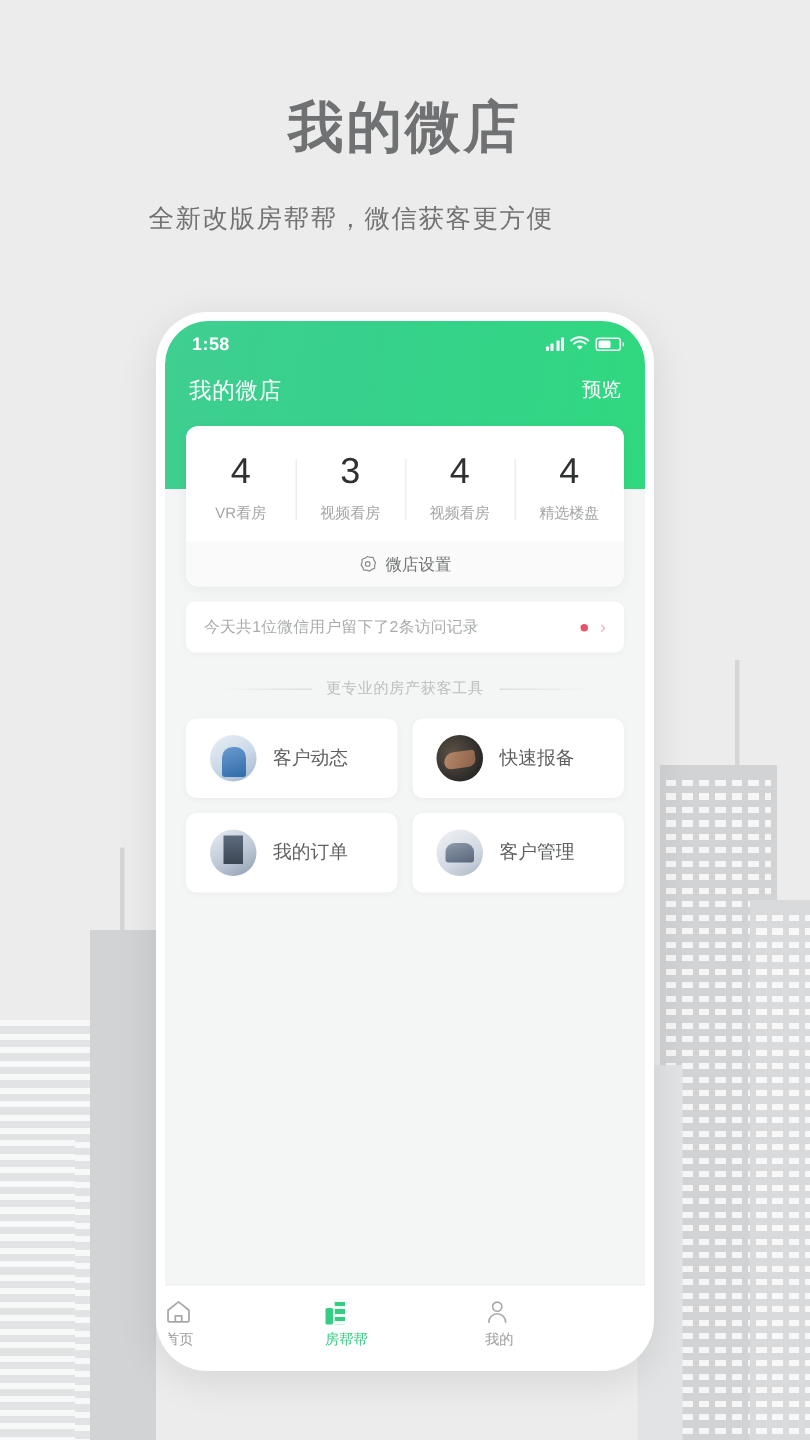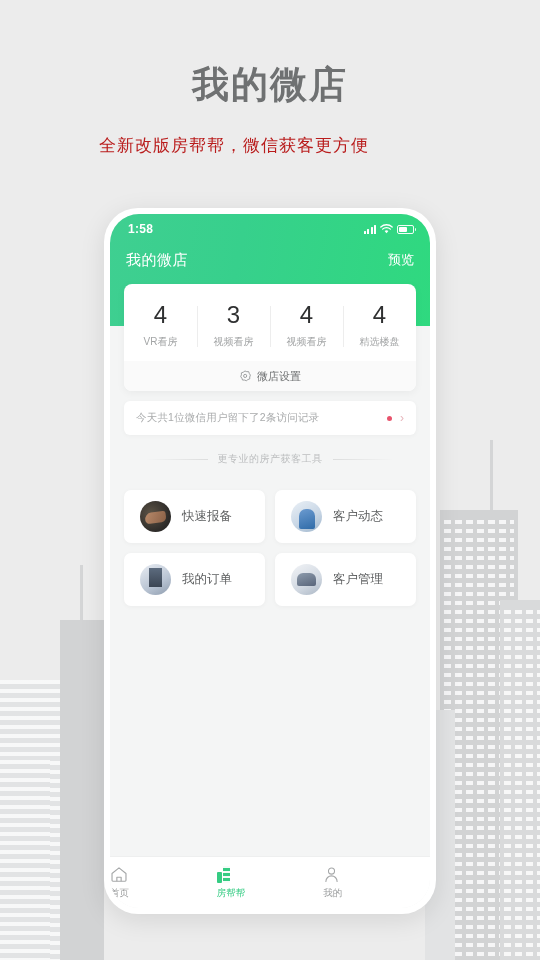--- a/index.html
+++ b/index.html
@@ -33,21 +33,21 @@
   }
   .antenna { position: absolute; width: 3px; background: #d4d5d6; }
 
   
   .page-title {
     position: absolute; top: 60px; left: 0; width: 540px; text-align: center;
     font-size: 37px; font-weight: 700; color: #6f7172; letter-spacing: 2px;
   }
   .page-sub {
     position: absolute; top: 134px; left: 0; width: 432px; text-align: center;
-    font-size: 17px; color: #b91c1c; letter-spacing: 1px; padding-left: 36px;
+    font-size: 17px; color: #737373; letter-spacing: 1px; padding-left: 36px;
   }
 
   
   .phone {
     position: absolute; left: 104px; top: 208px;
     width: 332px; height: 706px;
     background: #ffffff; border-radius: 34px;
     box-shadow: 0 6px 26px rgba(0,0,0,.10);
     padding: 6px; overflow: hidden;
   }
@@ -114,21 +114,21 @@
 
   .notice {
     margin-top: 10px; background: #fff; border-radius: 6px; height: 34px;
     display: flex; align-items: center; padding: 0 12px;
     box-shadow: 0 1px 5px rgba(0,0,0,.035);
   }
   .notice-txt { flex: 1; font-size: 10.5px; color: #a9abac; letter-spacing: .2px; }
   .notice-dot { width: 5px; height: 5px; border-radius: 50%; background: #e8536c; margin-right: 8px; }
   .chev { color: #e7b6bc; font-size: 12px; line-height: 1; }
 
-  .divider { display: flex; align-items: center; gap: 10px; margin: 17px 22px 24px; }
+  .divider { display: flex; align-items: center; gap: 10px; margin: 17px 22px 13px; }
   .divider .ln { flex: 1; height: 1px; background: linear-gradient(to right, rgba(220,221,222,0), #dcdddd); }
   .divider .ln.r { background: linear-gradient(to left, rgba(220,221,222,0), #dcdddd); }
   .divider .tx { font-size: 10px; color: #bcbebf; letter-spacing: .5px; }
 
   .grid { display: grid; grid-template-columns: 1fr 1fr; gap: 10px; }
   .tile {
     background: #fff; border-radius: 7px; height: 53px;
     display: flex; align-items: center; padding-left: 16px; gap: 11px;
     box-shadow: 0 1px 5px rgba(0,0,0,.04);
   }
@@ -259,26 +259,26 @@
         </div>
 
         <div class="divider">
           <div class="ln"></div>
           <div class="tx">更专业的房产获客工具</div>
           <div class="ln r"></div>
         </div>
 
         <div class="grid">
           <div class="tile">
+            <div class="tile-ic ic-b"></div>
+            <div class="tile-lbl">客户动态</div>
+          </div>
+          <div class="tile">
             <div class="tile-ic ic-a"></div>
             <div class="tile-lbl">快速报备</div>
-          </div>
-          <div class="tile">
-            <div class="tile-ic ic-b"></div>
-            <div class="tile-lbl">客户动态</div>
           </div>
           <div class="tile">
             <div class="tile-ic ic-c"></div>
             <div class="tile-lbl">我的订单</div>
           </div>
           <div class="tile">
             <div class="tile-ic ic-d"></div>
             <div class="tile-lbl">客户管理</div>
           </div>
         </div>

